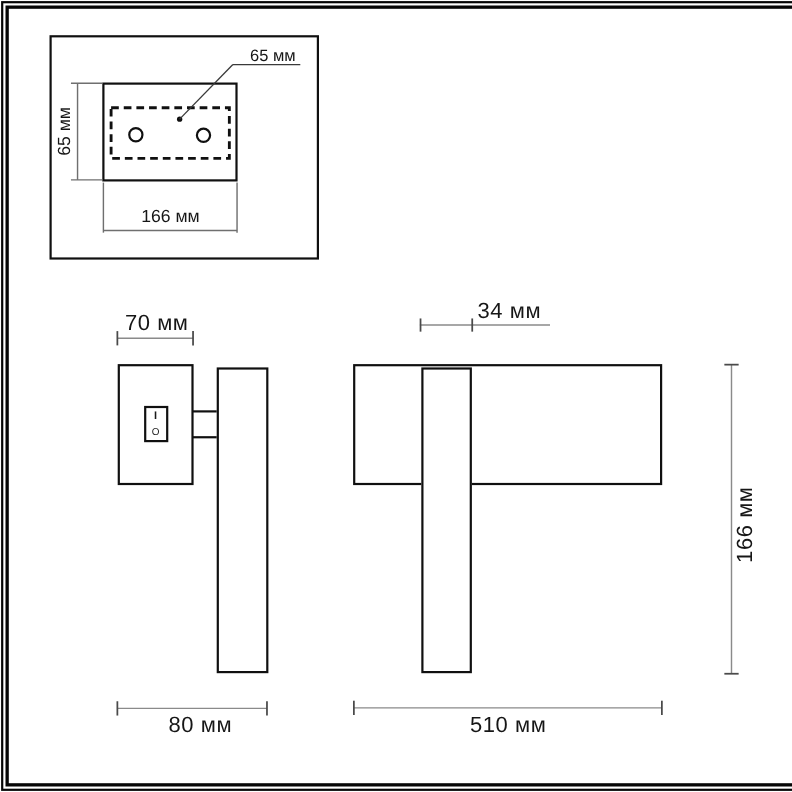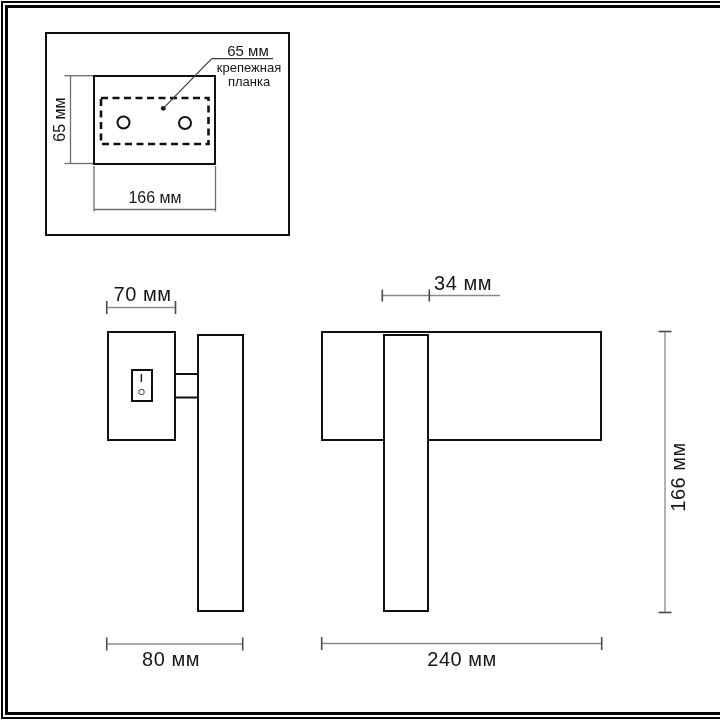--- a/index.html
+++ b/index.html
@@ -29,43 +29,39 @@
 <div id="canvas">
 
   <div class="abs frame-outer"></div>
   <div class="abs frame-inner"></div>
 
   <div class="abs panel" style="left:45px;top:32px;width:245px;height:204px;"></div>
 
   <div class="abs outline" style="left:93px;top:75px;width:123px;height:90px;"></div>
 
   <div class="lbl f-small" style="left:208px;top:43px;width:80px;">65 мм</div>
-  <div class="lbl f-name" style="left:203px;top:61px;width:92px;">
-    <span>крепежная</span><br>
-    <span>планка</span>
-  </div>
 
   <div class="lbl f-mid rot" style="left:24.5px;top:111px;width:70px;height:17px;">65 мм</div>
   <div class="lbl f-mid" style="left:115px;top:190px;width:80px;">166 мм</div>
 
   <div class="abs outline z1" style="left:107px;top:331px;width:69px;height:110px;"></div>
   <div class="abs power-switch z2">
     <span class="sw-on">I</span>
     <span class="sw-off">O</span>
   </div>
   <div class="abs outline z1" style="left:196.5px;top:333.5px;width:47px;height:278.5px;"></div>
 
   <div class="lbl f-big" style="left:102.5px;top:284px;width:80px;">70 мм</div>
-  <div class="lbl f-big" style="left:131px;top:649px;width:80px;">80 мм</div>
+  <div class="lbl f-big" style="left:131px;top:649px;width:80px;text-align:right;">80 мм</div>
 
   <div class="abs outline z1" style="left:321px;top:331px;width:281px;height:110px;"></div>
   <div class="abs outline z2" style="left:382.5px;top:333.5px;width:46px;height:278.5px;"></div>
 
   <div class="lbl f-big" style="left:423px;top:273px;width:80px;">34 мм</div>
-  <div class="lbl f-big" style="left:412px;top:649px;width:100px;">240 мм</div>
+  <div class="lbl f-big" style="left:412px;top:649px;width:100px;">510 мм</div>
   <div class="lbl f-big rot" style="left:632.5px;top:467px;width:90px;height:20px;">166 мм</div>
 
   <svg class="z5" width="720" height="720" viewBox="0 0 720 720">
 
     <g>
       <rect x="101" y="98" width="107.5" height="46" fill="none" stroke="#101010" stroke-width="2.6" stroke-dasharray="7 4.5"></rect>
     </g>
     <circle cx="123.5" cy="122.5" r="6" fill="#ffffff" stroke="#101010" stroke-width="2"></circle>
     <circle cx="185" cy="123" r="6" fill="#ffffff" stroke="#101010" stroke-width="2"></circle>
     <circle cx="163.3" cy="108.3" r="2.4" fill="#101010"></circle>

